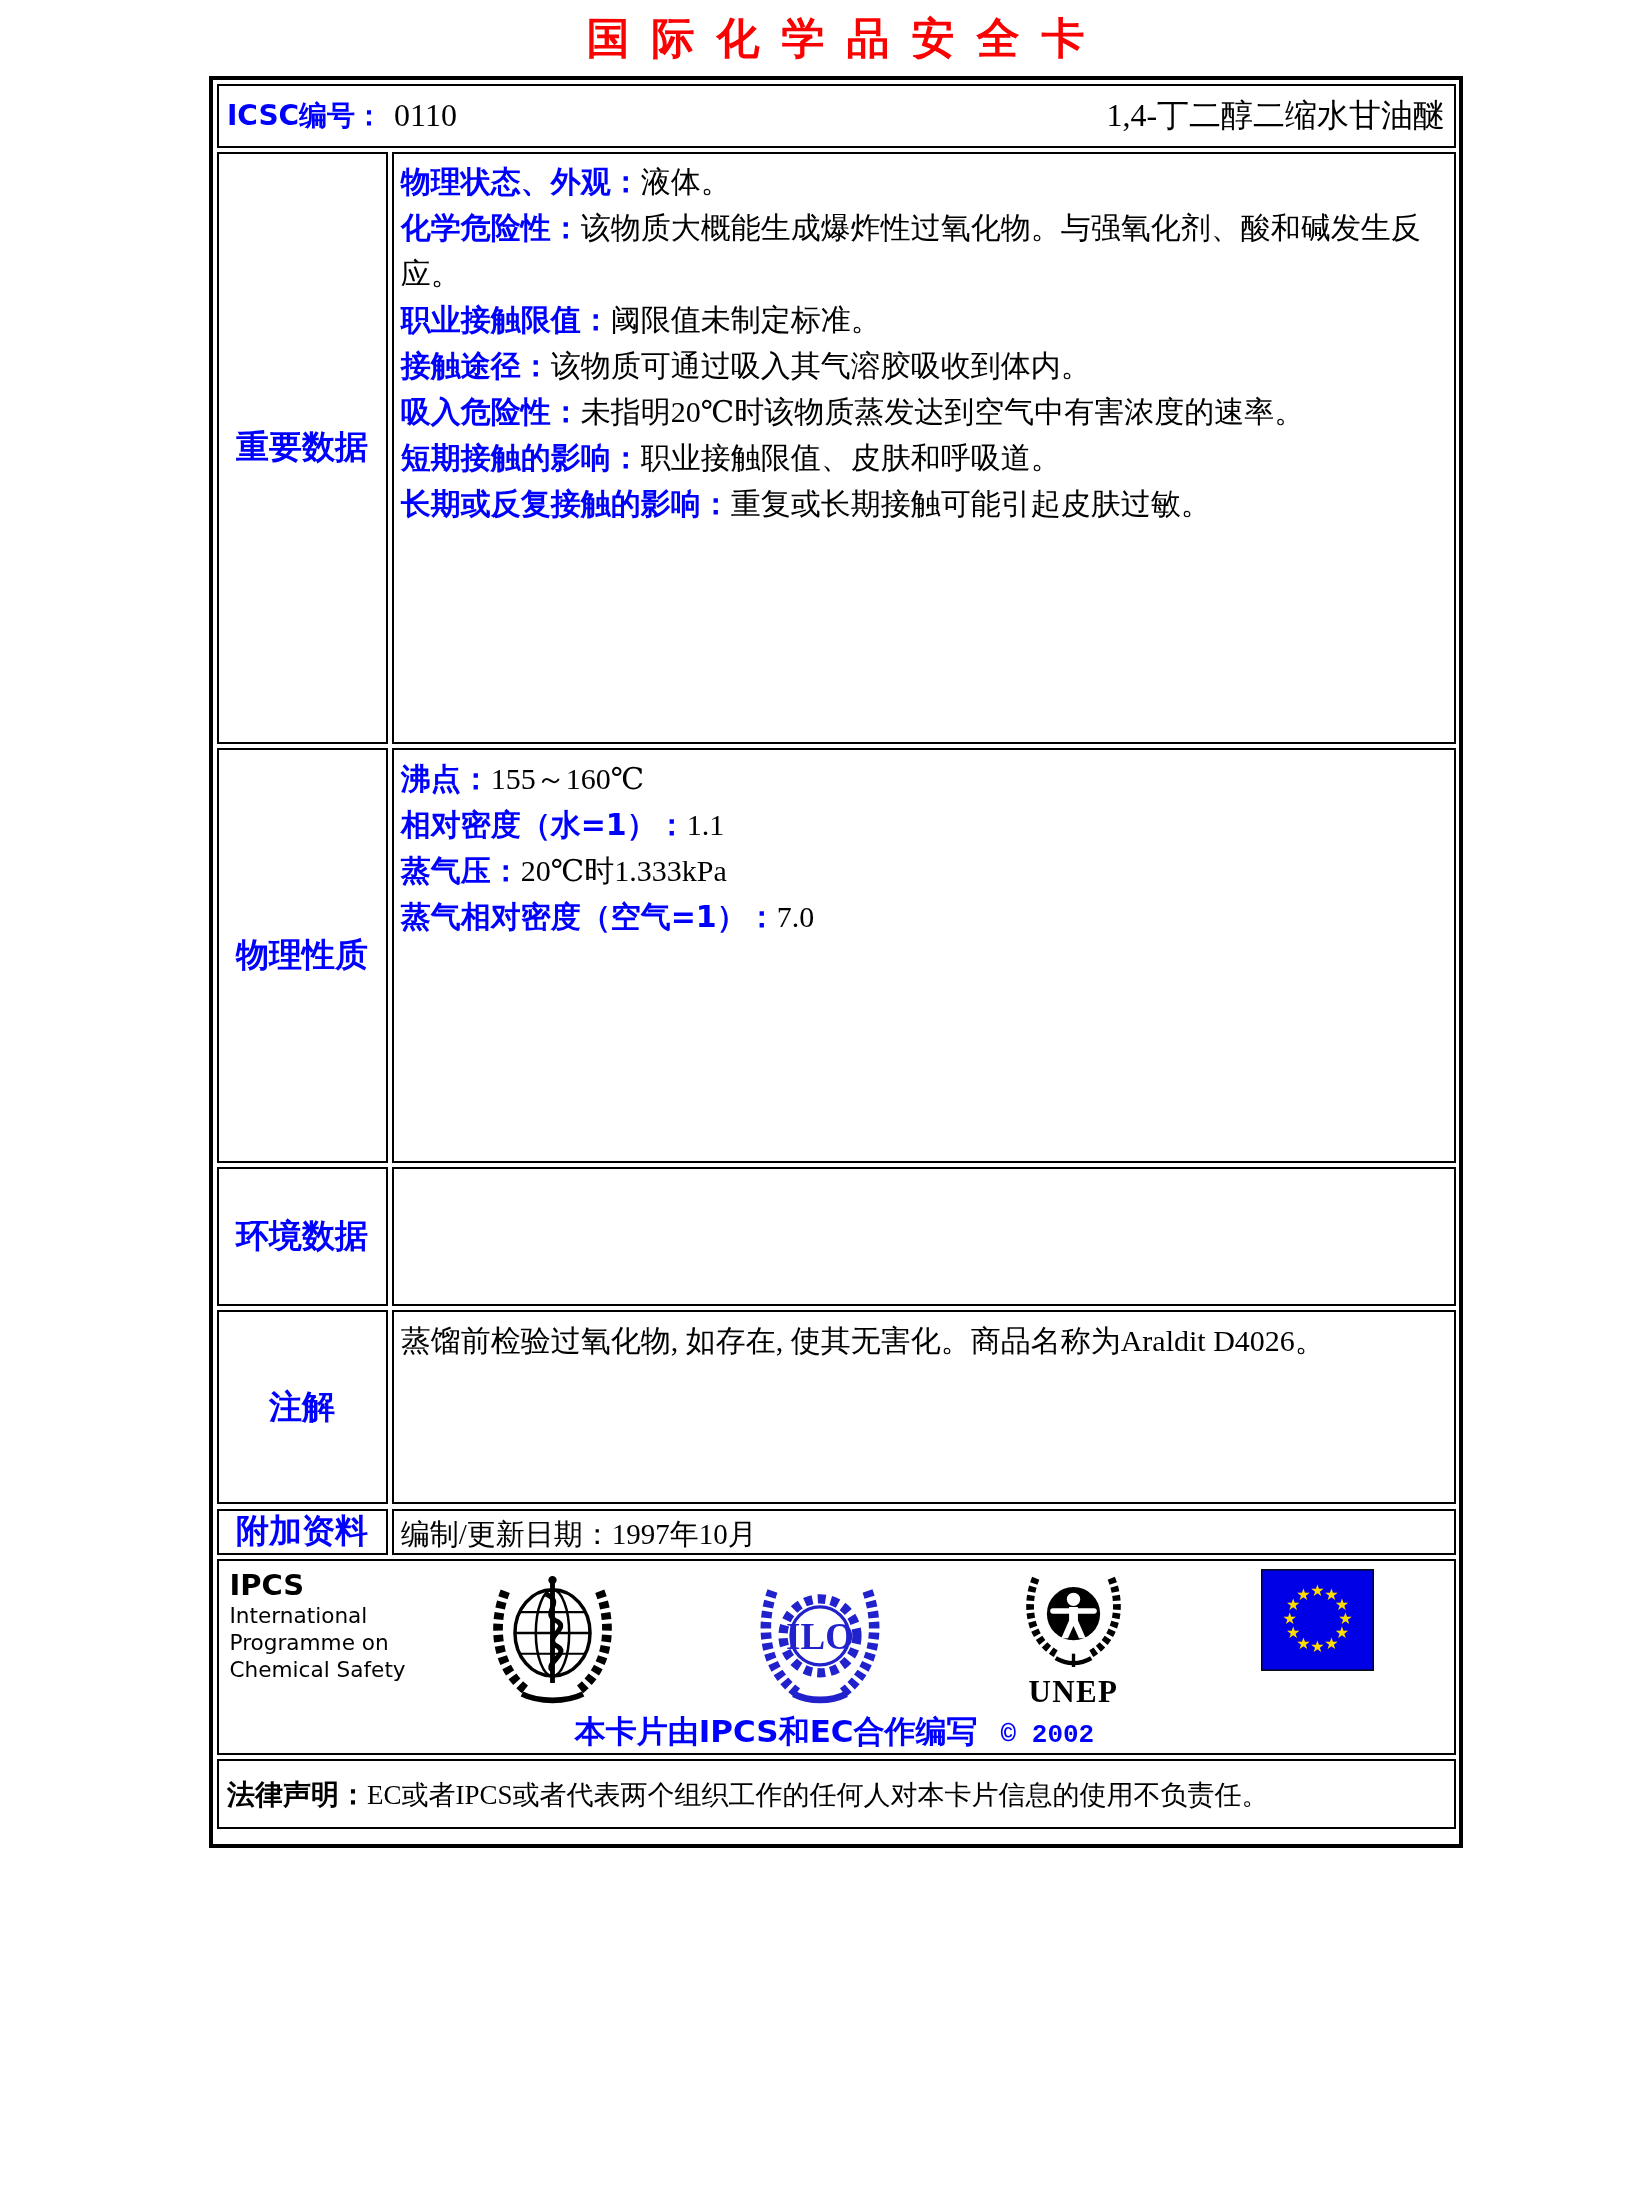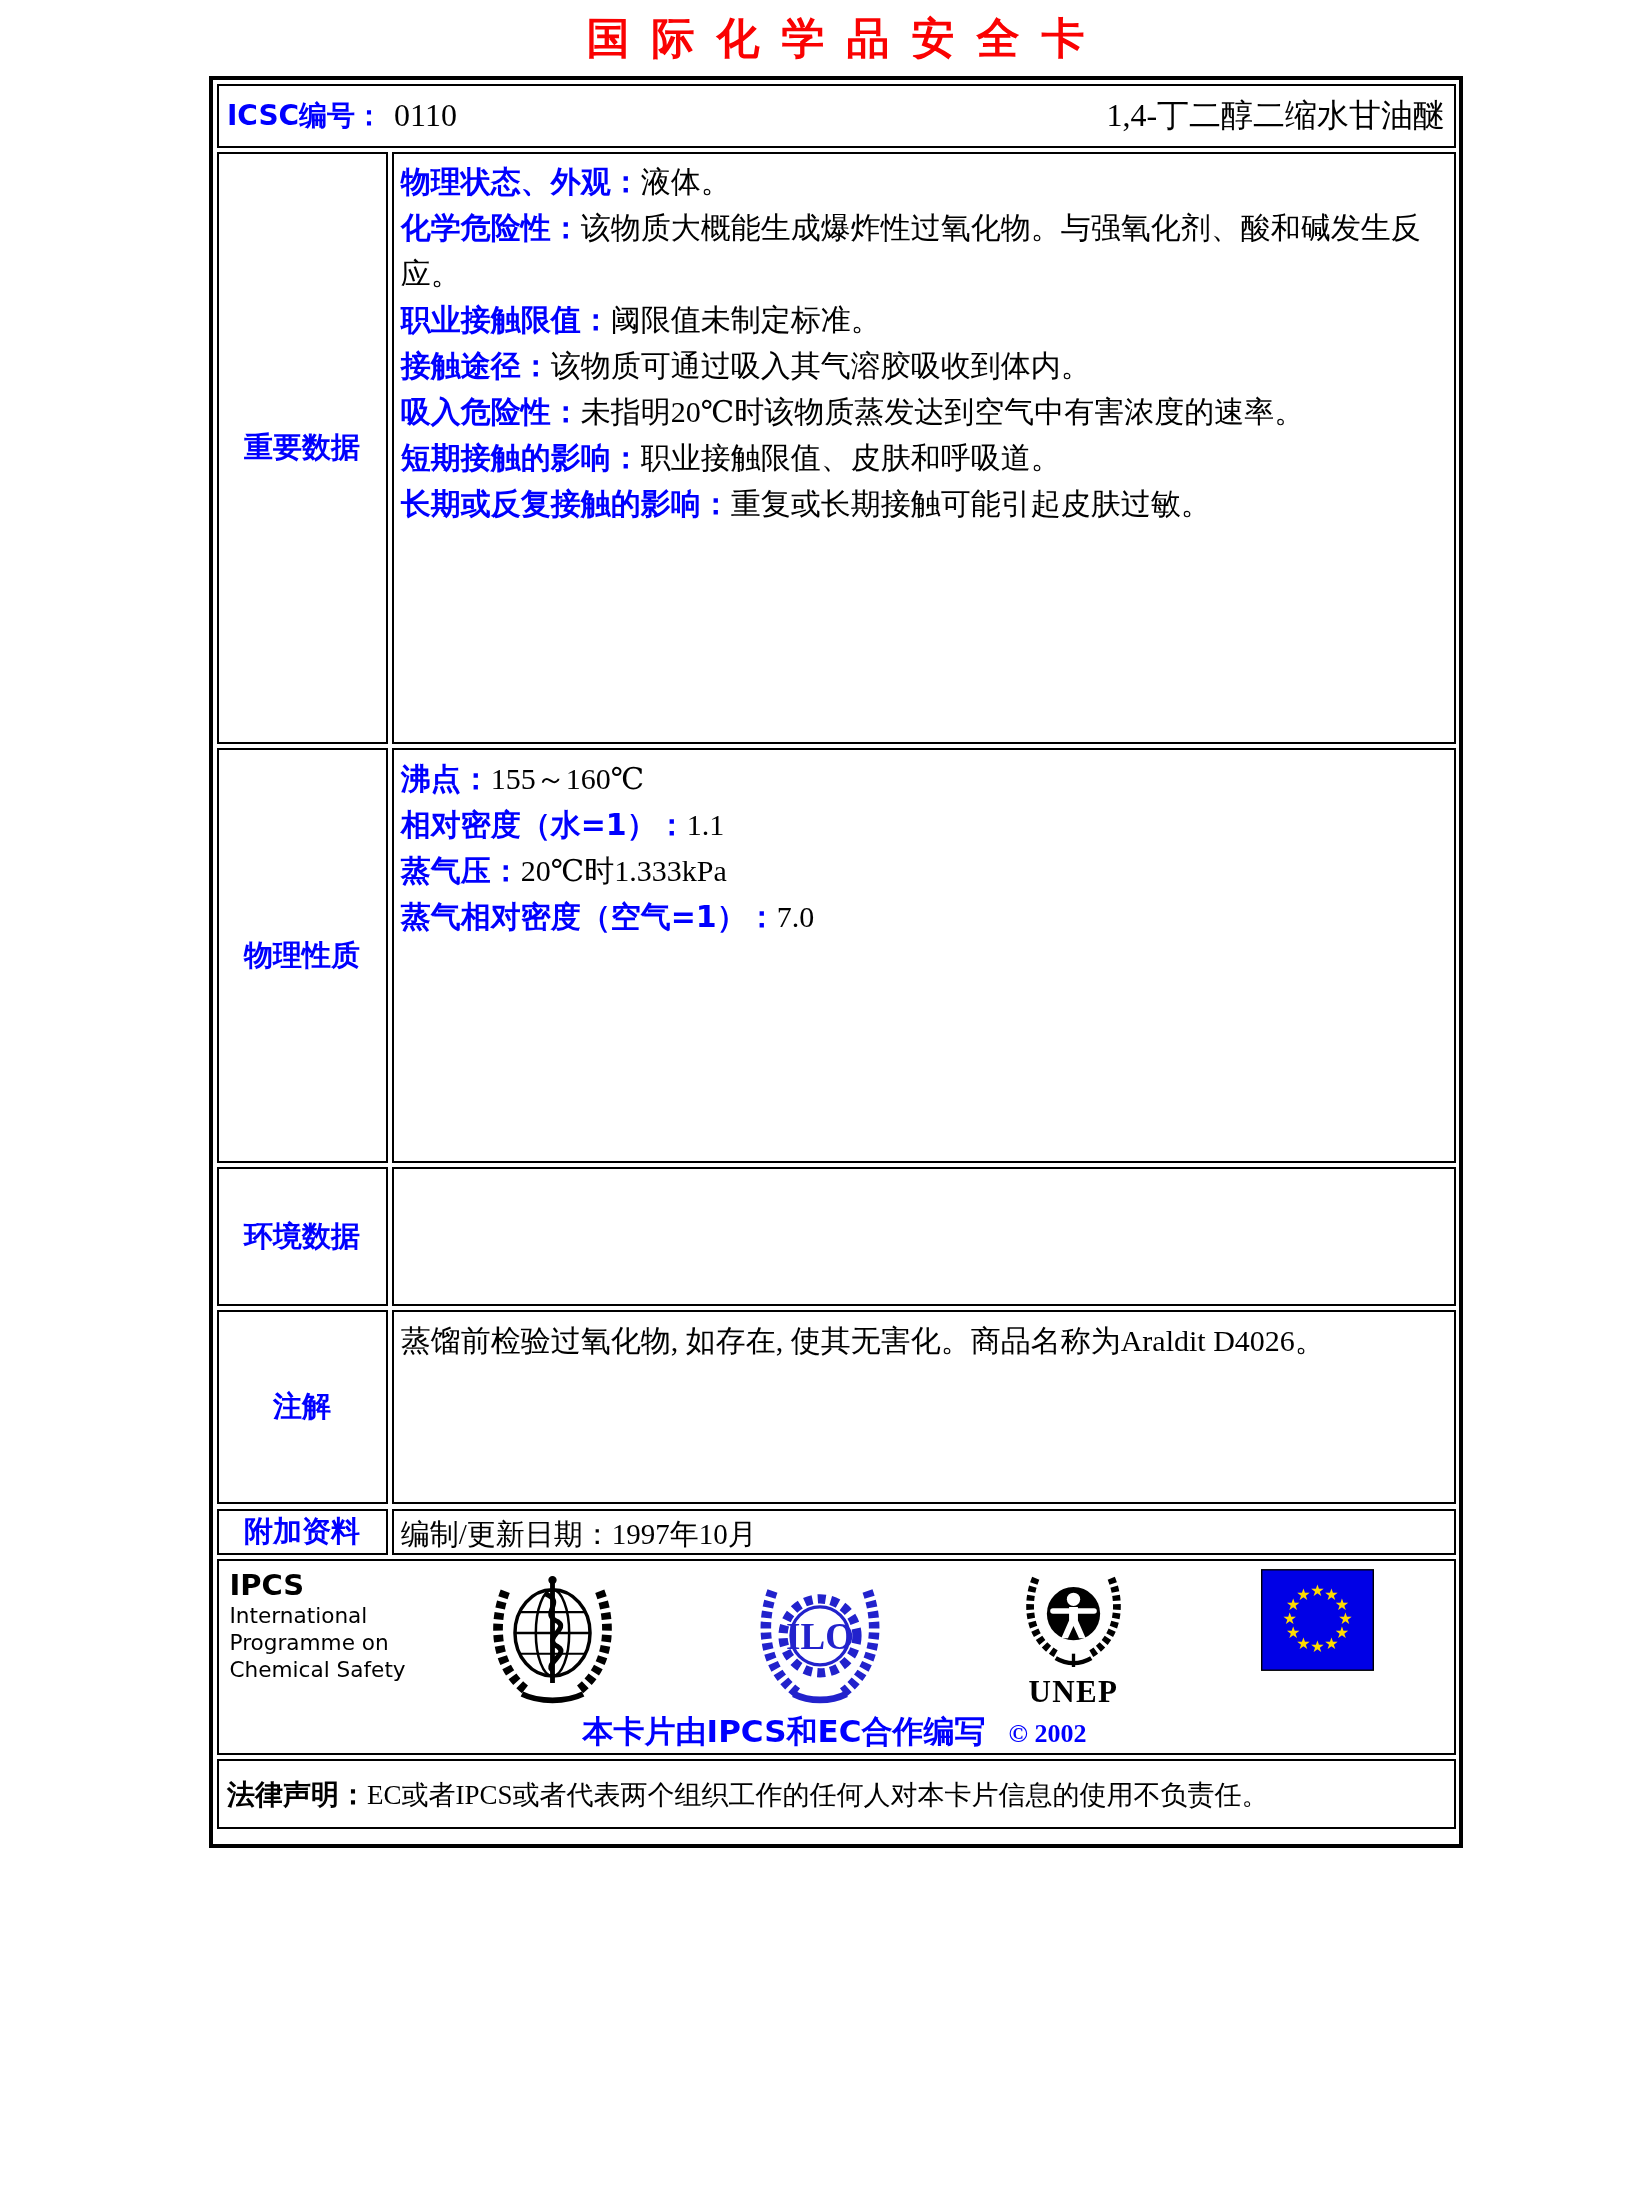--- a/index.html
+++ b/index.html
@@ -38,21 +38,21 @@
     background:#fff;
   }
   .row{display:flex;gap:4.2px;margin-bottom:4.2px;}
   .row:last-child{margin-bottom:11px;}
   .cell{border:2.1px solid #000;background:#fff;}
   .label-cell{
     flex:0 0 171px;
     display:flex;align-items:center;justify-content:center;
     color:var(--accent-blue);
     font-family:Liberation Serif, serif;
-    font-weight:bold;font-size:29px;
+    font-weight:bold;font-size:33px;
     text-align:left;
   }
   .content-cell{flex:1 1 auto;padding:5.6px 9.8px 0 7px;overflow:hidden;}
   .full-cell{flex:1 1 auto;display:flex;align-items:center;padding:0 8.4px;overflow:hidden;}
 
   .row-header{height:64px;}
   .row-important{height:592px;}
   .row-physical{height:415px;}
   .row-environment{height:139px;}
   .row-notes{height:194px;}
@@ -86,21 +86,21 @@
   .unep-wrap{display:flex;flex-direction:column;align-items:center;}
   .unep-text{font-family:"Liberation Serif","DejaVu Serif",serif;font-weight:bold;font-size:31px;line-height:31px;letter-spacing:1.4px;}
   .credit-line{
     text-align:center;
     color:var(--accent-blue);
     font-family:"DejaVu Sans","Liberation Sans",sans-serif;
     font-weight:bold;font-size:31px;line-height:39px;
     margin:1.4px 0 4.2px;
   }
   .credit-copyright{
-    font-family:Liberation Serif, serif;
+    font-family:Liberation Mono, monospace;
     font-size:26px;font-weight:bold;margin-left:23px;
   }
   
   .legal-label{
     font-family:"DejaVu Sans","Liberation Sans",sans-serif;
     font-weight:bold;font-size:28px;color:#000;
   }
   .legal-text{font-size:27px;}
 </style>
 </head>

